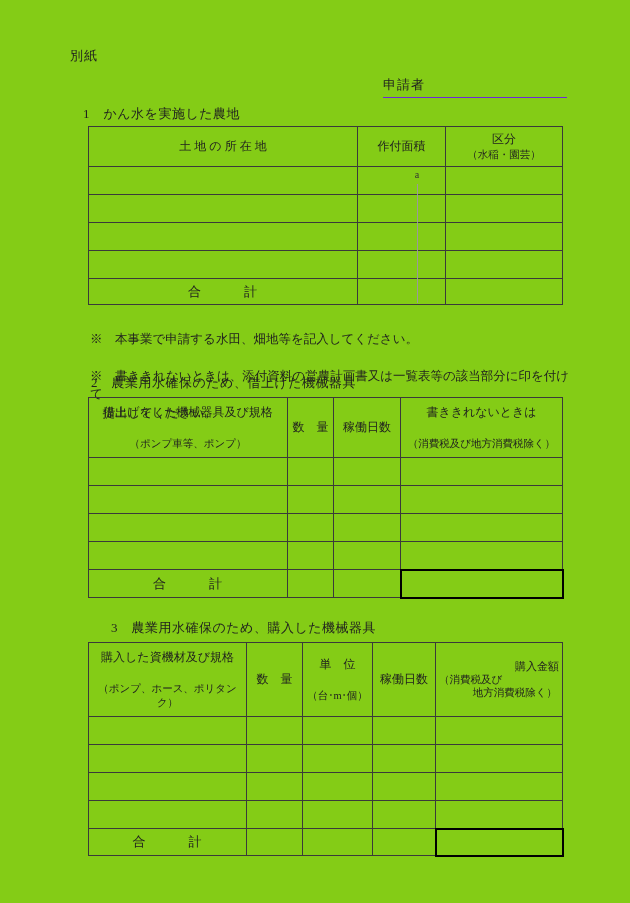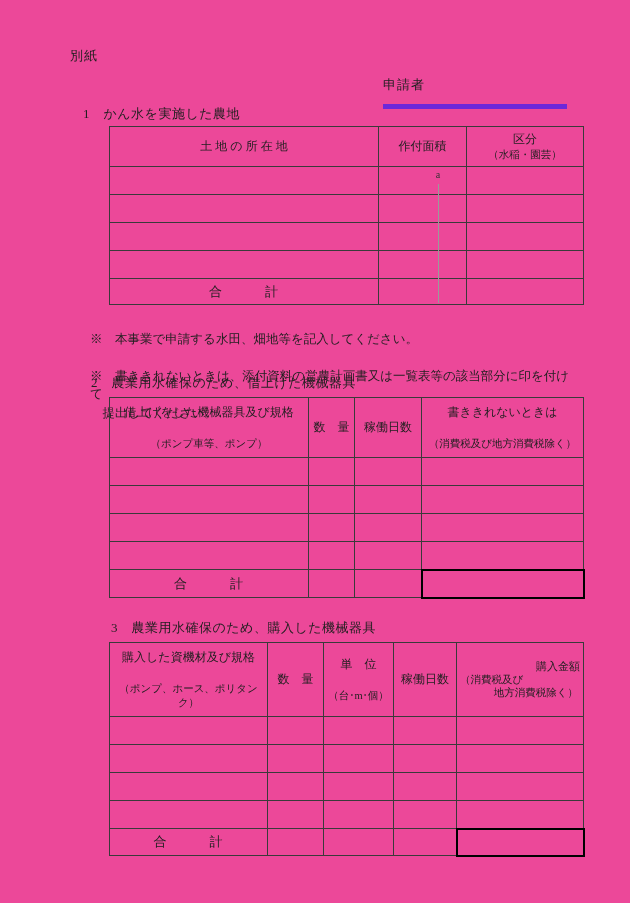--- a/index.html
+++ b/index.html
@@ -1,40 +1,40 @@
 <!DOCTYPE html>
 <html><head>
 <meta charset="utf-8">
 <style>
   html,body { margin:0; padding:0; background:#ffffff; }
   .page {
     position: relative;
     width: 630px;
     height: 903px;
-    background: #ec4899;
+    background: #84cc16;
     font-family: "Liberation Serif", "DejaVu Serif", serif;
     color: #1f1f1f;
     overflow: hidden;
   }
   .abs { position: absolute; }
 
   .attachment { left:70px; top:47px; font-size:13px; letter-spacing:1px; }
 
   .applicant {
     left:383px; top:76px; width:184px;
-    border-bottom:5px solid #6d28d9;
-    padding-bottom:10px; font-size:13px; letter-spacing:1px;
+    border-bottom:1px solid #6d28d9;
+    padding-bottom:3px; font-size:13px; letter-spacing:1px;
   }
 
   .section-title { font-size:13px; letter-spacing:0.5px; }
   .s1-title { left:83px; top:105px; }
   .s2-title { left:91px; top:374px; }
   .s3-title { left:83px; top:619px;margin-left:28px; }
 
-  .tablewrap { position:absolute;margin-left:21px; }
+  .tablewrap { position:absolute; }
   .t1 { left:88px; top:126px; }
   .t2 { left:88px; top:397px; }
   .t3 { left:88px; top:642px; }
 
   table { border-collapse:collapse; table-layout:fixed; }
   td, th {
     border:1px solid #3a3a3a;
     padding:0; margin:0;
     font-weight:normal;
     vertical-align:middle;

